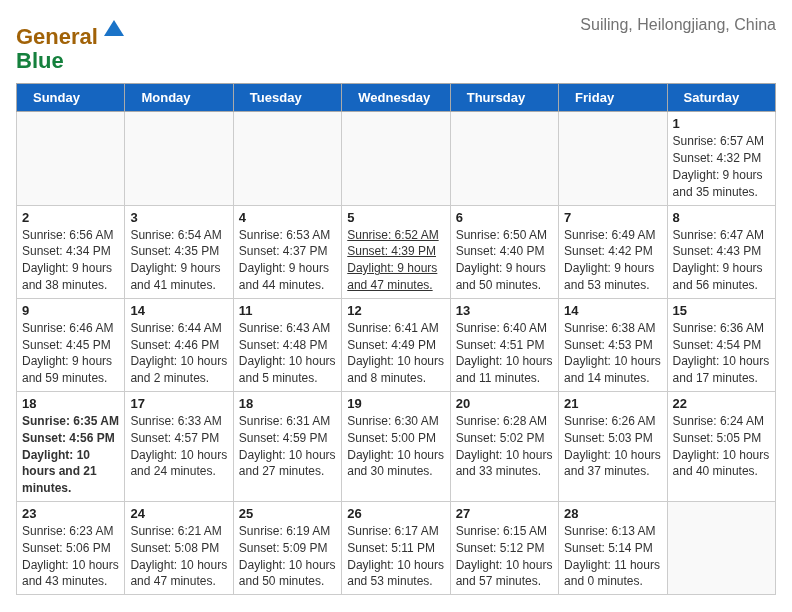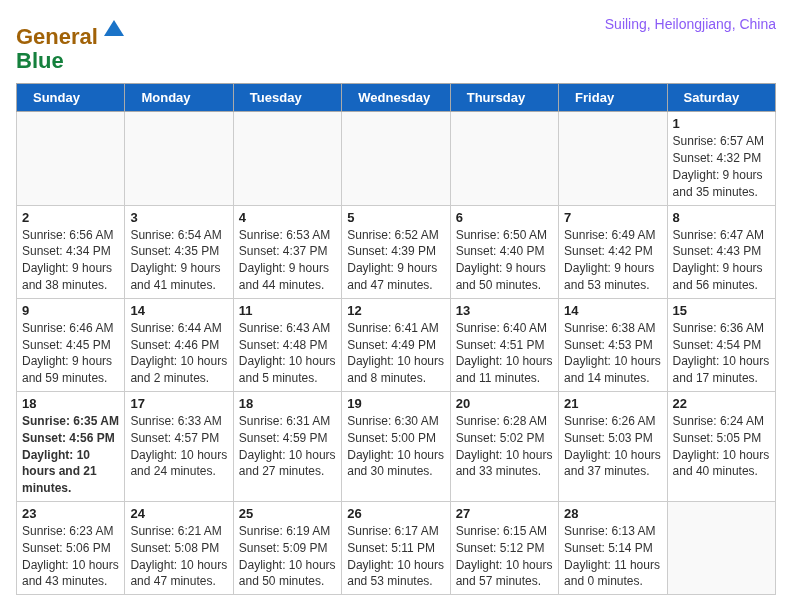--- a/index.html
+++ b/index.html
@@ -34,22 +34,22 @@
     }
     .title-block {
       text-align: right;
     }
     .month-title {
       font-size: 36px;
       font-weight: bold;
       color: #222;
     }
     .location {
-      font-size: 14px;
-      color: #8b5cf6;
+      font-size: 16px;
+      color: #737373;
     }
     .calendar {
       width: 100%;
       border-collapse: collapse;
       table-layout: fixed;
     }
     .calendar th {
       background-color: #1565c0;
       color: #fff;
       font-size: 13px;
@@ -145,21 +145,21 @@
 Daylight: 9 hours and 41 minutes.</div>
         </td>
         <td>
           <span class="day-num">4</span>
           <div class="day-info" style="white-space: pre-line;">Sunrise: 6:53 AM
 Sunset: 4:37 PM
 Daylight: 9 hours and 44 minutes.</div>
         </td>
         <td>
           <span class="day-num">5</span>
-          <div class="day-info" style="white-space: pre-line;">Sunrise: 6:52 AM
+          <div class="day-info" style="white-space: pre-line; text-decoration: underline;">Sunrise: 6:52 AM
 Sunset: 4:39 PM
 Daylight: 9 hours and 47 minutes.</div>
         </td>
         <td>
           <span class="day-num">6</span>
           <div class="day-info" style="white-space: pre-line;">Sunrise: 6:50 AM
 Sunset: 4:40 PM
 Daylight: 9 hours and 50 minutes.</div>
         </td>
         <td>

